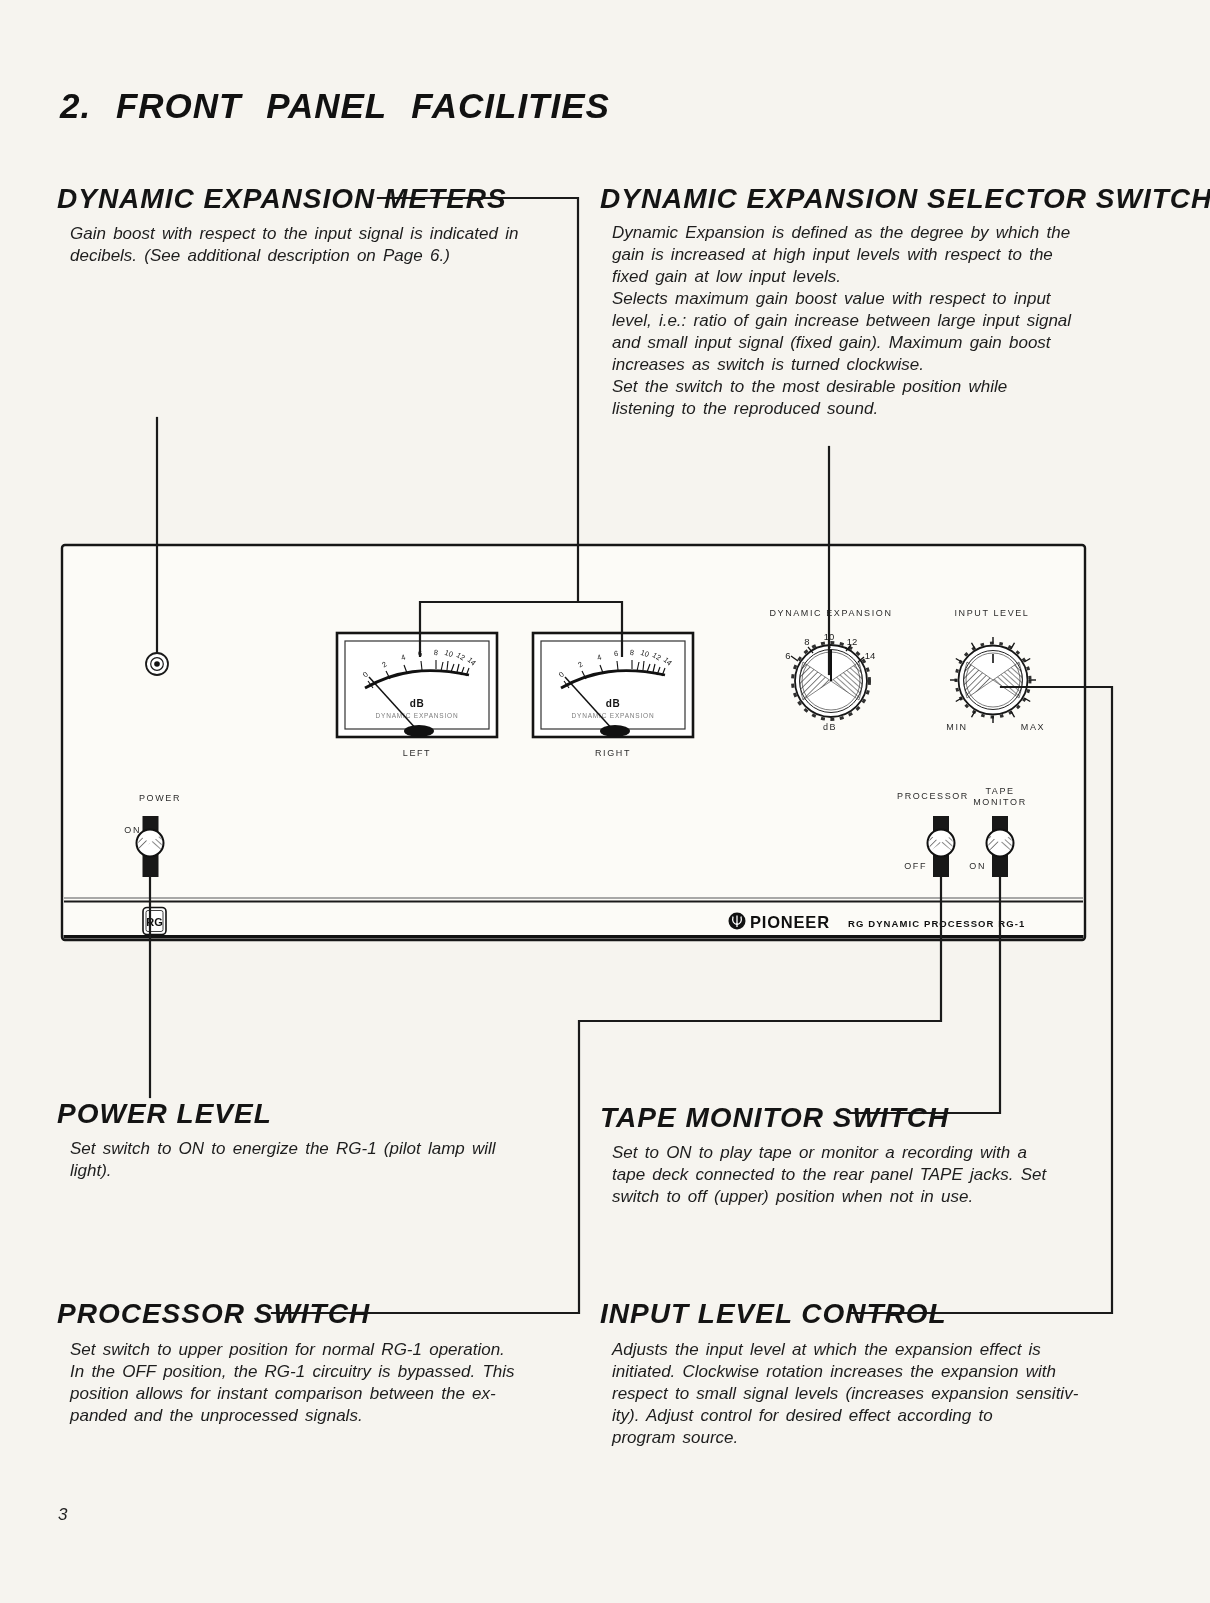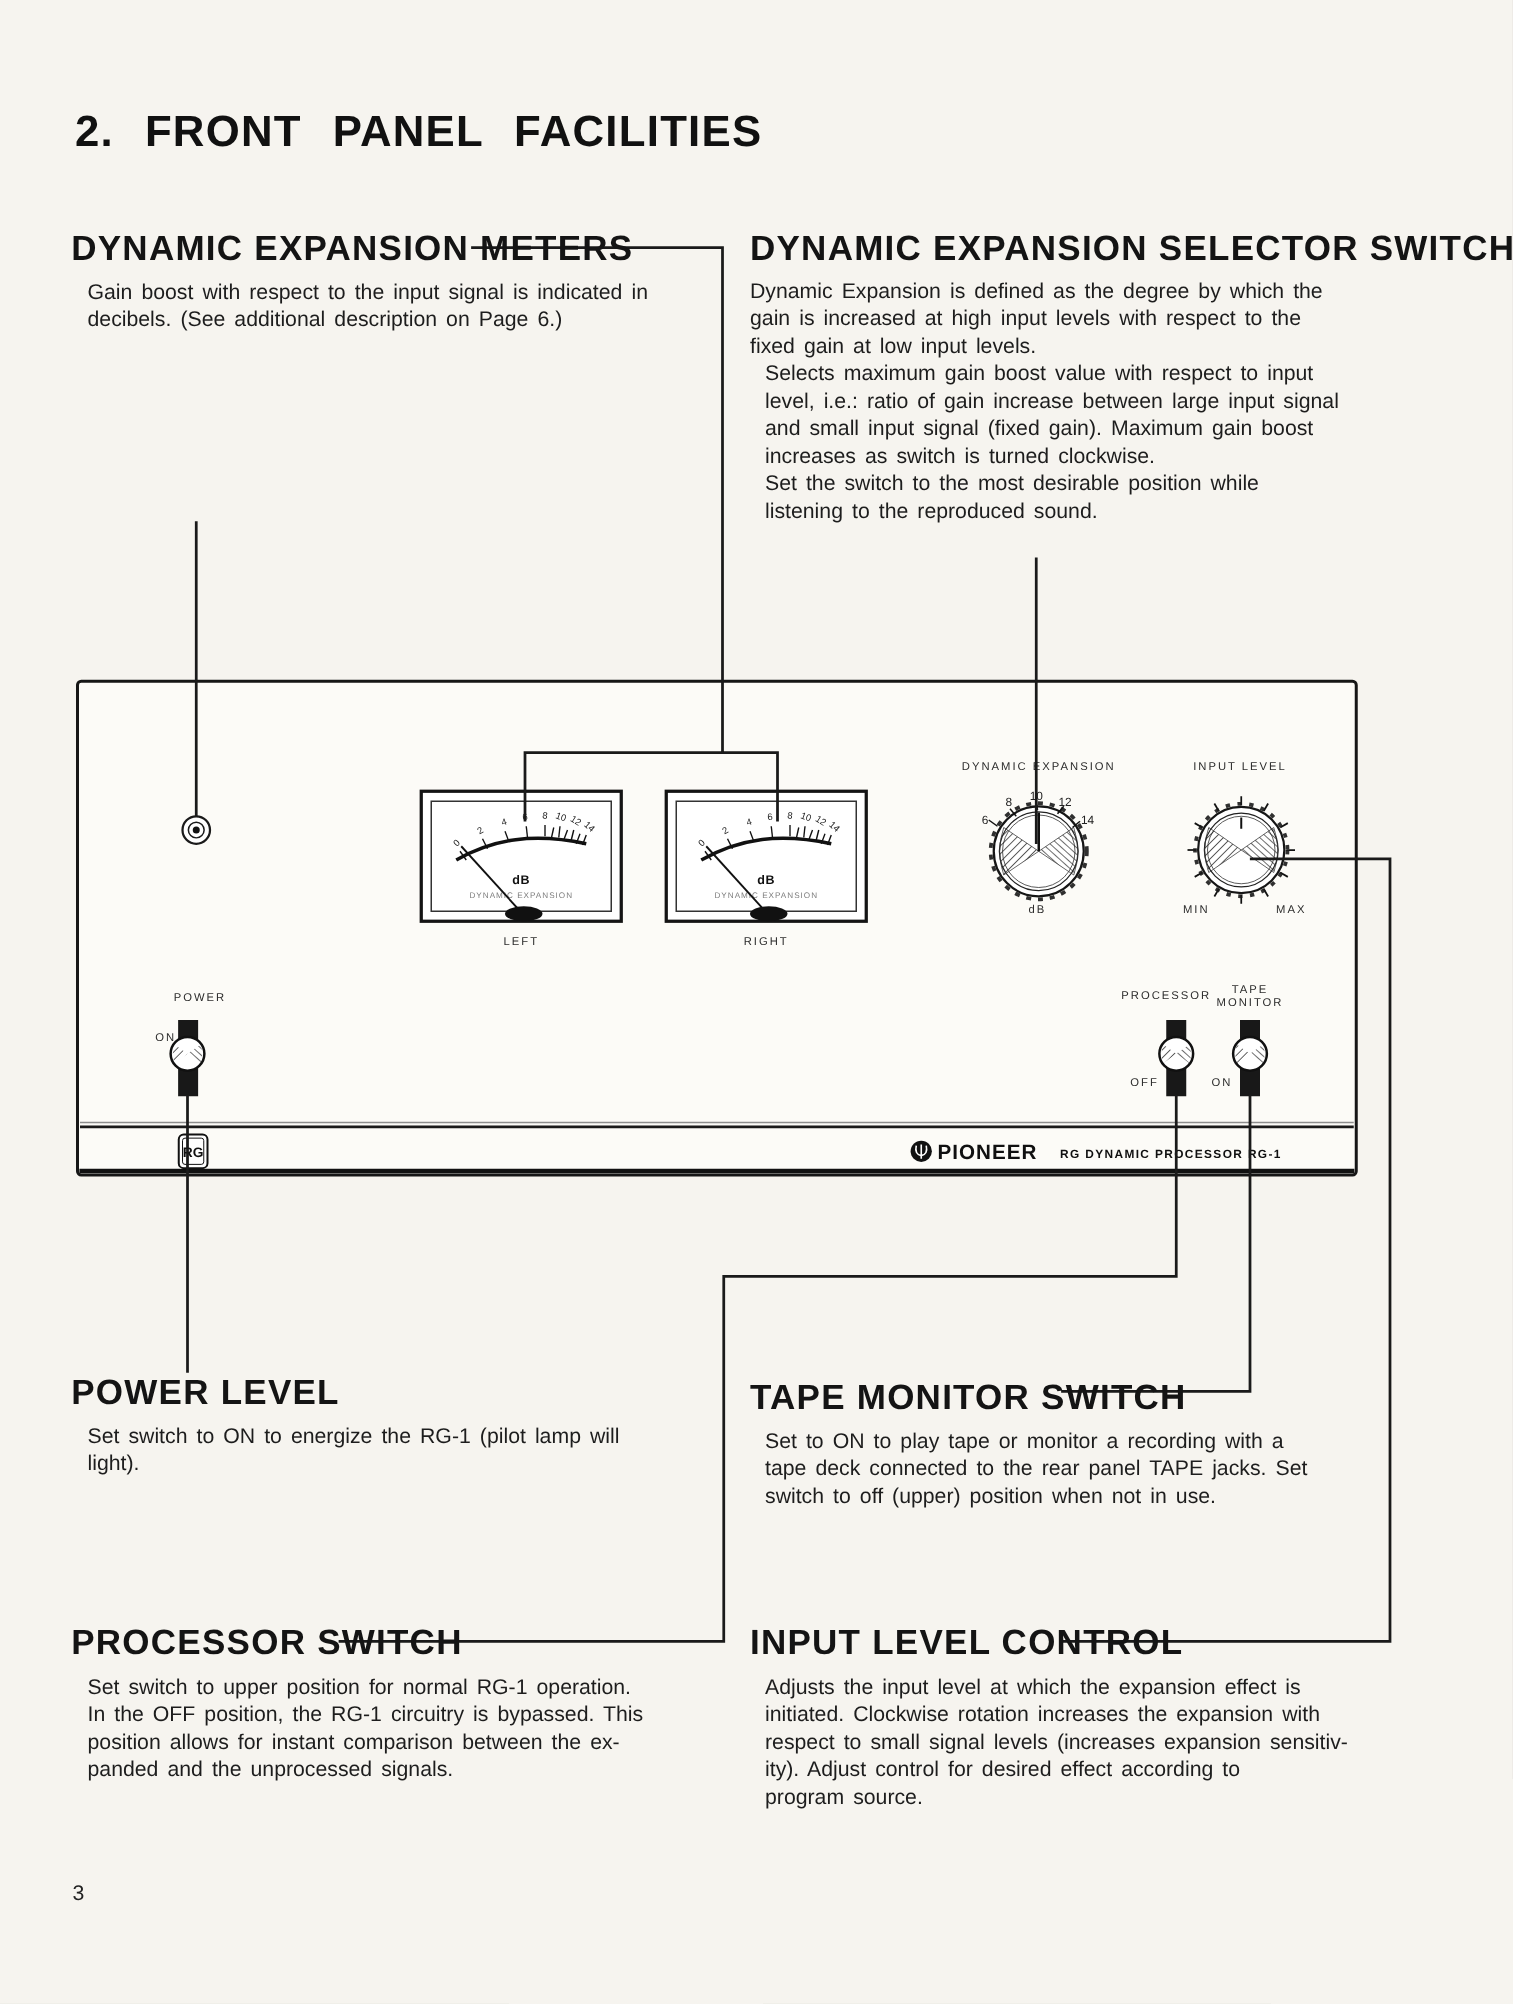--- a/index.html
+++ b/index.html
@@ -4,21 +4,21 @@
 <style>
   html,body{margin:0;padding:0;background:#e8e6e1;}
   .page{
     position:relative;
     width:1210px;height:1603px;
     background:#f6f4ef;
     font-family:"Liberation Sans", sans-serif;
     color:#1d1d1d;
     overflow:hidden;
   }
-  .abs{position:absolute;}
+  .abs{position:absolute;font-style:italic;}
   h1.title{
     margin:0;font-size:35px;font-weight:700;color:#111;
     letter-spacing:1px;word-spacing:14px;white-space:nowrap;
   }
   h2.sec{
     margin:0;font-size:28px;font-weight:700;color:#141414;
     letter-spacing:1px;white-space:nowrap;
   }
   .body{
     font-size:17px;line-height:22px;word-spacing:2.5px;
@@ -243,21 +243,21 @@
 
   <div class="abs txt" style="left:57px;top:183px">
     <h2 class="sec">DYNAMIC EXPANSION METERS</h2>
     <div class="body" style="margin:8px 0 0 13px;width:480px">Gain boost with respect to the input signal is indicated in
 decibels. (See additional description on Page 6.)</div>
   </div>
 
 
   <div class="abs txt" style="left:600px;top:183px">
     <h2 class="sec">DYNAMIC EXPANSION SELECTOR SWITCH</h2>
-    <div class="body" style="margin:7px 0 0 0;width:500px">Dynamic Expansion is defined as the degree by which the
+    <div class="body" style="margin:7px 0 0 12px;width:500px">Dynamic Expansion is defined as the degree by which the
 gain is increased at high input levels with respect to the
 fixed gain at low input levels.</div>
     <div class="body" style="margin:0 0 0 12px;width:500px">Selects maximum gain boost value with respect to input
 level, i.e.: ratio of gain increase between large input signal
 and small input signal (fixed gain). Maximum gain boost
 increases as switch is turned clockwise.</div>
     <div class="body" style="margin:0 0 0 12px;width:500px">Set the switch to the most desirable position while
 listening to the reproduced sound.</div>
   </div>
 

